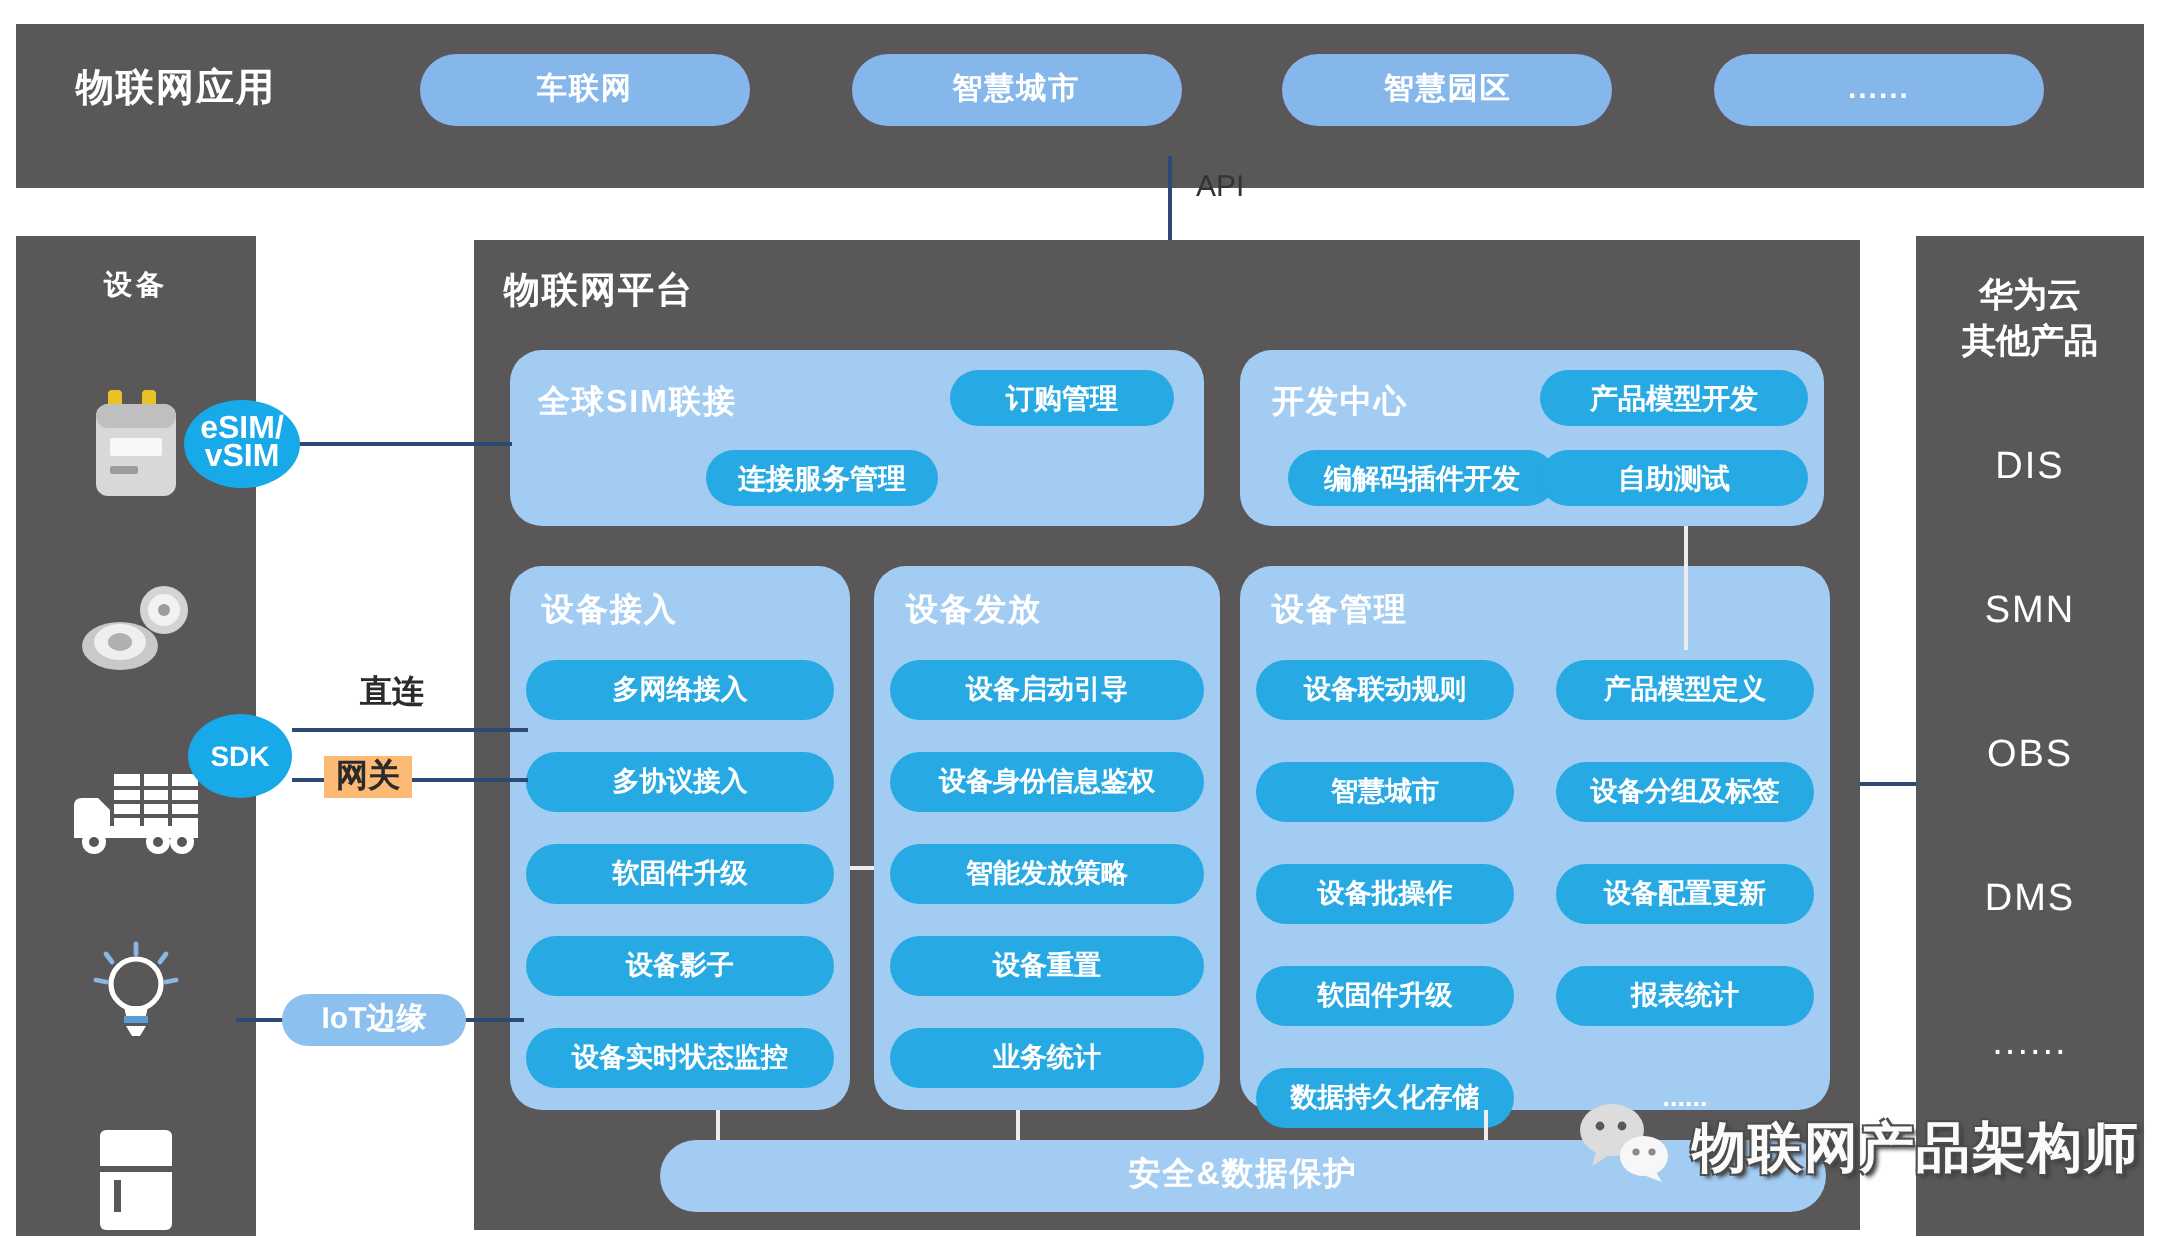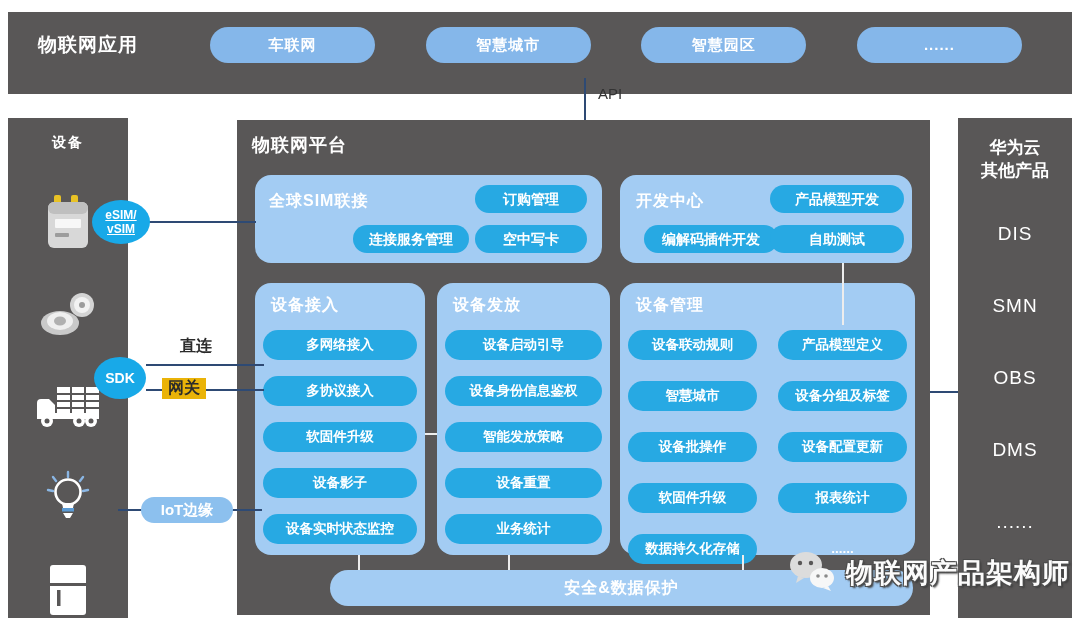--- a/index.html
+++ b/index.html
@@ -26,26 +26,26 @@
   .api-label { position:absolute; left:598px; top:85px; color:#333; font-size:15px; z-index:2; }
 
   
   .device-col { left:8px; top:118px; width:120px; height:500px; }
   .device-col-title { text-align:center; padding-top:16px; color:#fff; font-size:14px; font-weight:bold; letter-spacing:2px; }
   .device-icons { position:absolute; top:58px; left:0; width:120px; display:flex; flex-direction:column; align-items:center; }
   .device-icon { height:92px; display:flex; align-items:center; justify-content:center; }
 
   .badge { position:absolute; background:#18a9e8; color:#fff; font-weight:bold; text-align:center;
     border-radius:50%; z-index:3; display:flex; flex-direction:column; align-items:center; justify-content:center; }
-  .badge-esim { left:92px; top:200px; width:58px; height:44px; font-size:12px; line-height:14px;text-decoration:underline; }
+  .badge-esim { left:92px; top:200px; width:58px; height:44px; font-size:16px; line-height:14px; }
   .badge-sdk { left:94px; top:357px; width:52px; height:42px; font-size:14px; }
   .edge-pill { position:absolute; left:141px; top:497px; width:92px; height:26px; border-radius:13px;
     background:#8cc0ee; color:#fff; font-size:15px; font-weight:bold; text-align:center; line-height:26px; z-index:3; }
 
-  .gw-label { left:162px; top:378px; background:#eab308; padding:0 6px; }
+  .gw-label { left:162px; top:378px; background:#fdba74; padding:0 6px; }
   .direct-label { left:160px; top:336px; width:72px; text-align:center; }
 
   
   .platform { left:237px; top:120px; width:693px; height:495px; }
   .platform-title { position:absolute; left:15px; top:13px; color:#fff; font-size:18px; font-weight:bold; letter-spacing:1px; }
 
   .blue-box { position:absolute; background:#a3ccf3; border-radius:16px; }
   .box-title { position:absolute; color:#fff; font-size:16px; font-weight:bold; letter-spacing:1px; }
   .pill { background:#27a9e3; color:#fff; font-size:14px; font-weight:bold; text-align:center;
     border-radius:15px; white-space:nowrap; }
@@ -189,21 +189,20 @@
     <div class="white-v" style="left:605px; top:143px; height:62px;"></div>
     <div class="white-h" style="left:188px; top:313px; width:12px;"></div>
     <div class="white-v" style="left:121px; top:435px; height:16px;"></div>
     <div class="white-v" style="left:271px; top:435px; height:16px;"></div>
     <div class="white-v" style="left:505px; top:435px; height:16px;"></div>
 
     <div class="blue-box sim-box">
       <div class="box-title" style="left:14px; top:16px;">全球SIM联接</div>
       <div class="pill pill-abs" style="left:220px; top:10px; width:112px;">订购管理</div>
       <div class="pill pill-abs" style="left:98px; top:50px; width:116px;">连接服务管理</div>
-      <div class="pill pill-abs" style="left:220px; top:50px; width:112px;">空中写卡</div>
     </div>
 
     <div class="blue-box dev-box">
       <div class="box-title" style="left:16px; top:16px;">开发中心</div>
       <div class="pill pill-abs" style="left:150px; top:10px; width:134px;">产品模型开发</div>
       <div class="pill pill-abs" style="left:24px; top:50px; width:134px;">编解码插件开发</div>
       <div class="pill pill-abs" style="left:150px; top:50px; width:134px;">自助测试</div>
     </div>
 
     <div class="blue-box col-box access-box">

